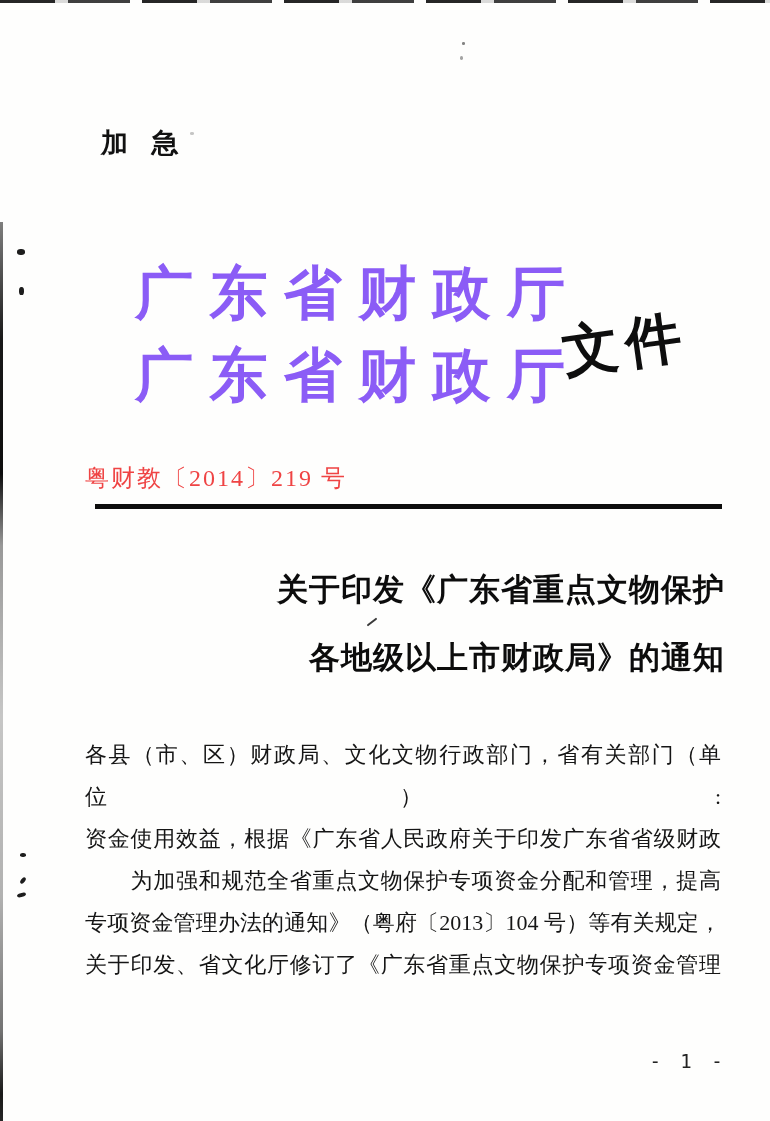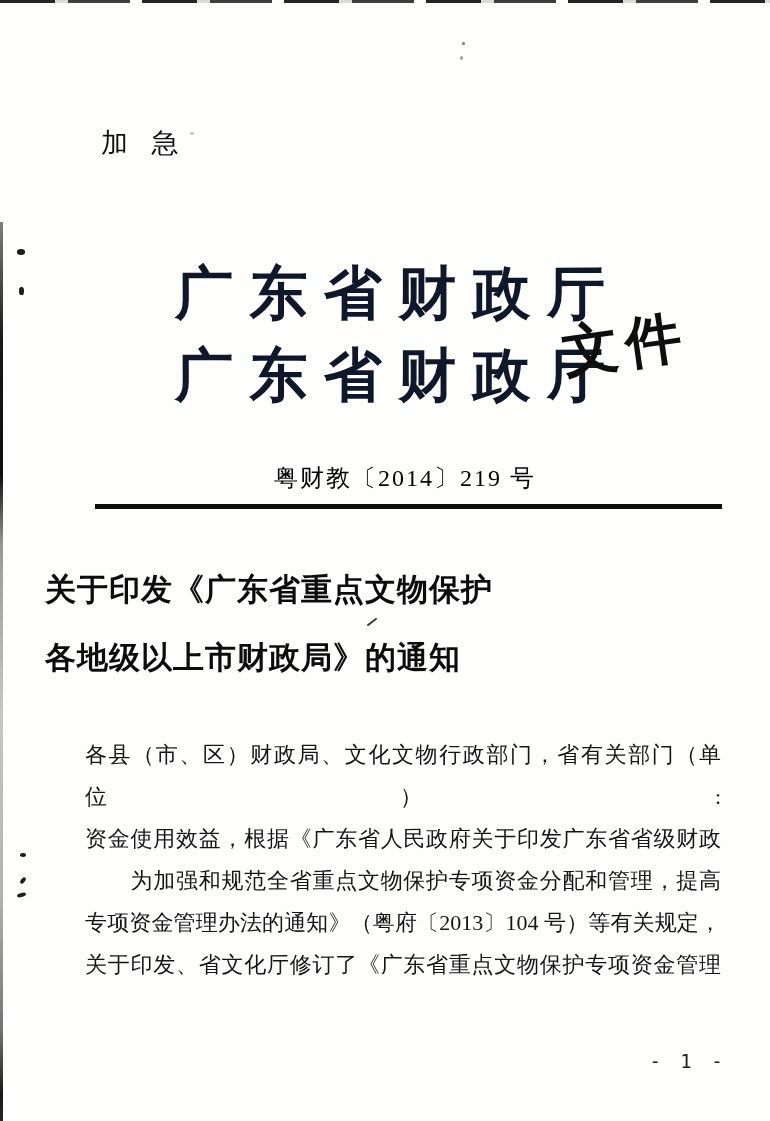--- a/index.html
+++ b/index.html
@@ -36,46 +36,46 @@
   .s7{left:460px;top:56px;width:3px;height:4px;opacity:.4;}
   .s8{left:190px;top:132px;width:4px;height:3px;opacity:.25;}
   .slash{
     position:absolute;left:366px;top:621px;width:12px;height:2px;
     background:#3a3a3a;transform:rotate(-38deg);border-radius:1px;
   }
   
   .urgency{
     position:absolute;left:101px;top:125px;
     font-family:"Liberation Sans","DejaVu Sans",sans-serif;
-    font-weight:normal;font-size:27px;letter-spacing:8px;color:#111;
+    font-weight:bold;font-size:27px;letter-spacing:8px;color:#111;
   }
   .agency{
     position:absolute;left:135px;top:253px;width:430px;
-    font-size:58px;line-height:82px;font-weight:bold;color:#0f172a;margin-left:40px;
+    font-size:58px;line-height:82px;font-weight:bold;color:#8b5cf6;
   }
   .agency .line{
     text-align:justify;text-align-last:justify;
   }
   .doc-type{
     position:absolute;left:563px;top:316px;
     font-size:56px;font-weight:bold;letter-spacing:7px;color:#0e0e0e;
     transform:rotate(-8deg);transform-origin:left center;
     white-space:nowrap;
   }
   .doc-number{
     position:absolute;left:85px;top:462px;width:640px;
-    text-align:center;font-size:24px;letter-spacing:2px;color:#000000;
+    text-align:left;font-size:24px;letter-spacing:2px;color:#ef4444;
   }
   .rule{
     position:absolute;left:95px;top:504px;width:627px;height:5px;
     background:#0d0d0d;
   }
   .doc-title{
     position:absolute;left:45px;top:556px;width:680px;
-    text-align:left;font-size:31px;line-height:68px;
+    text-align:right;font-size:31px;line-height:68px;
     font-weight:bold;color:#0c0c0c;letter-spacing:1px;
   }
   .body-text{
     position:absolute;left:85px;top:734px;width:636px;
     font-size:22px;line-height:42px;color:#151515;
   }
   .body-text .bline{
     text-align:justify;text-align-last:justify;
     white-space:nowrap0; 
   }

